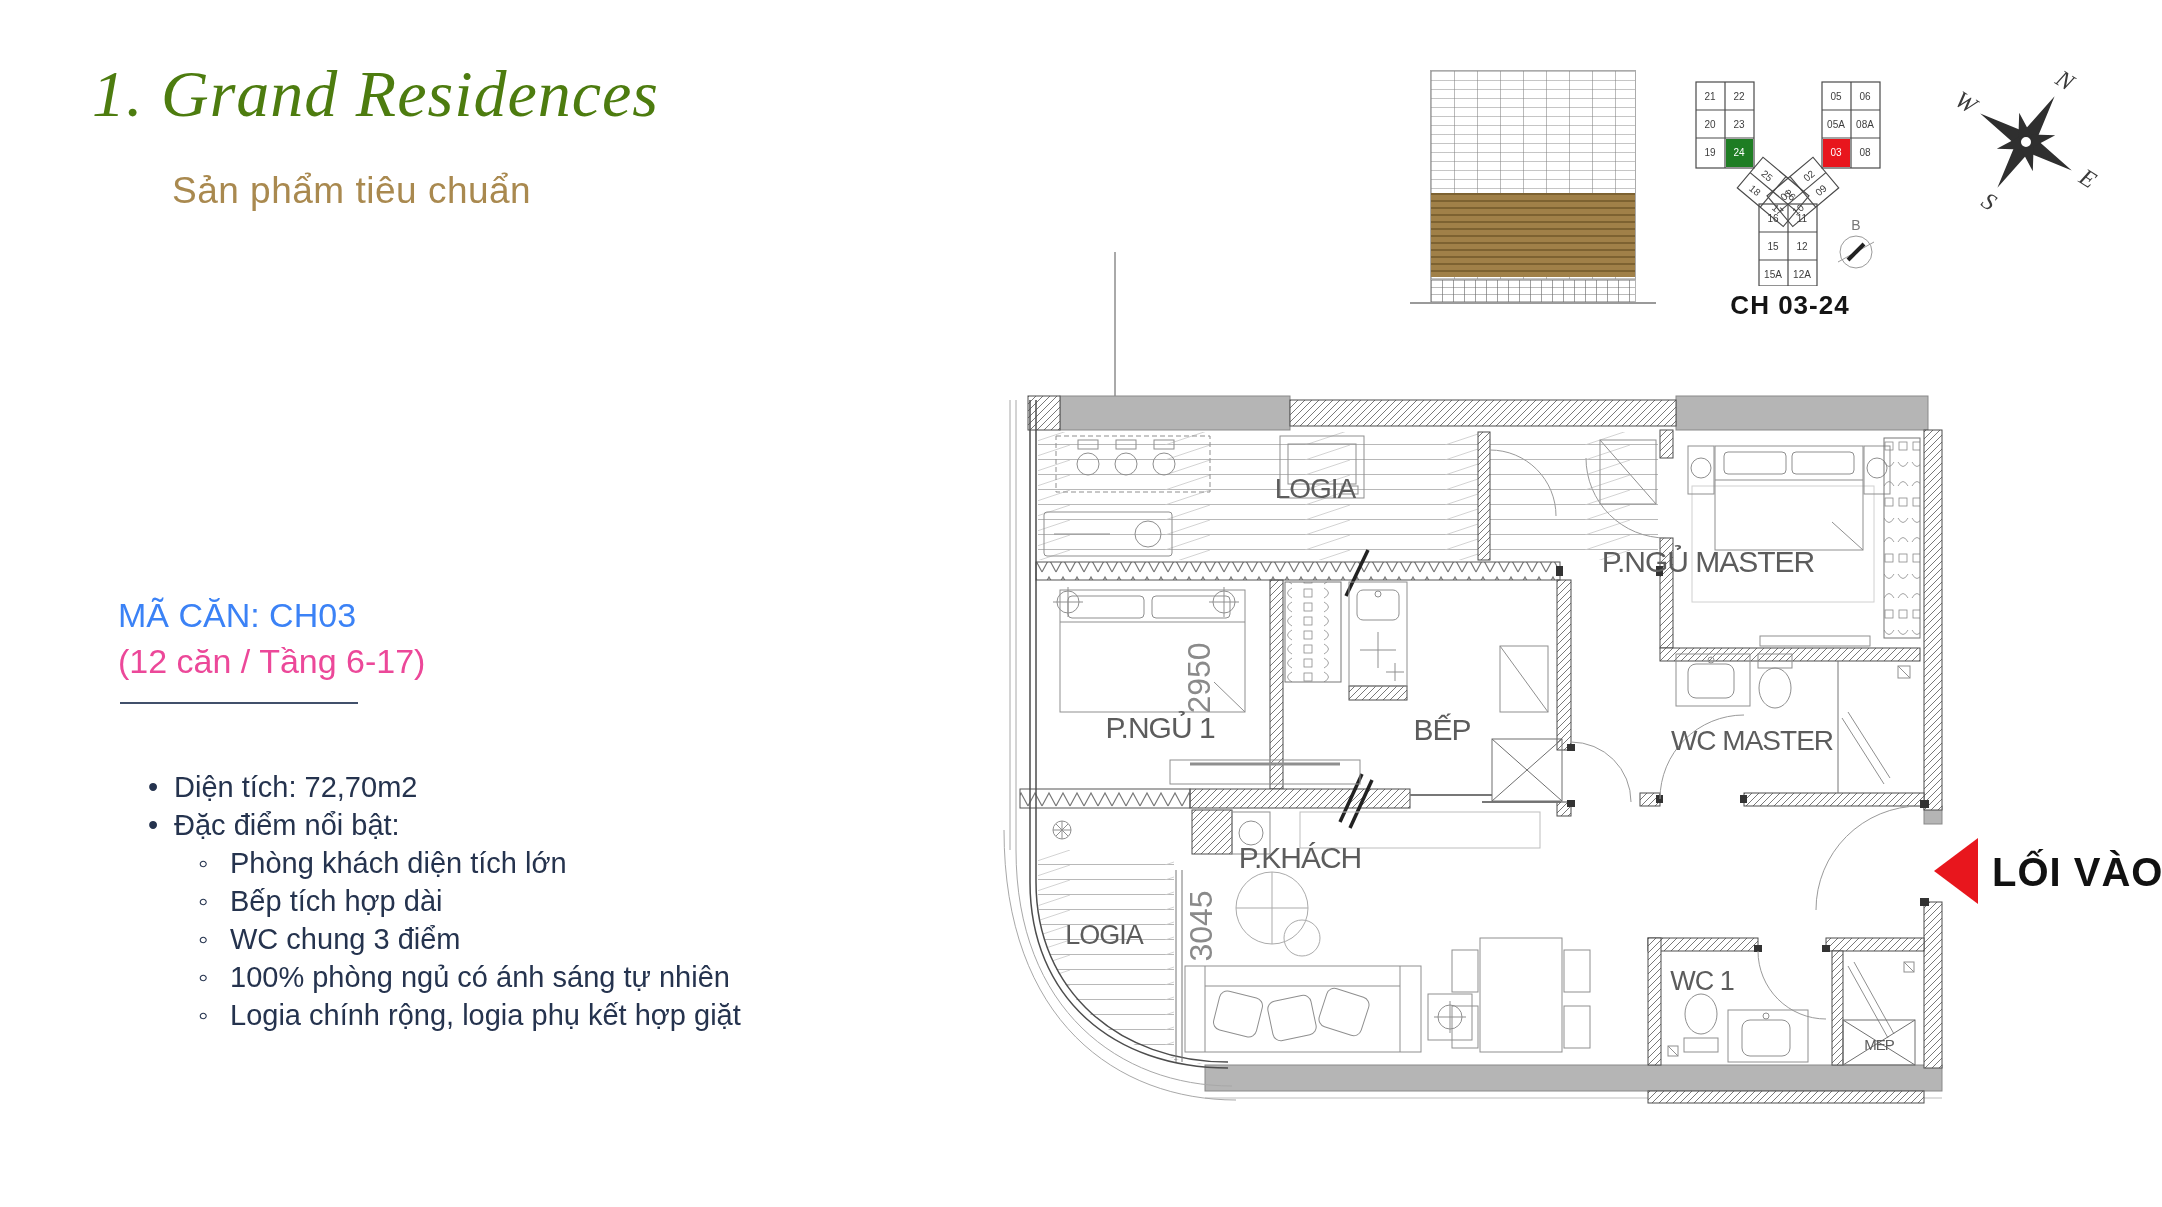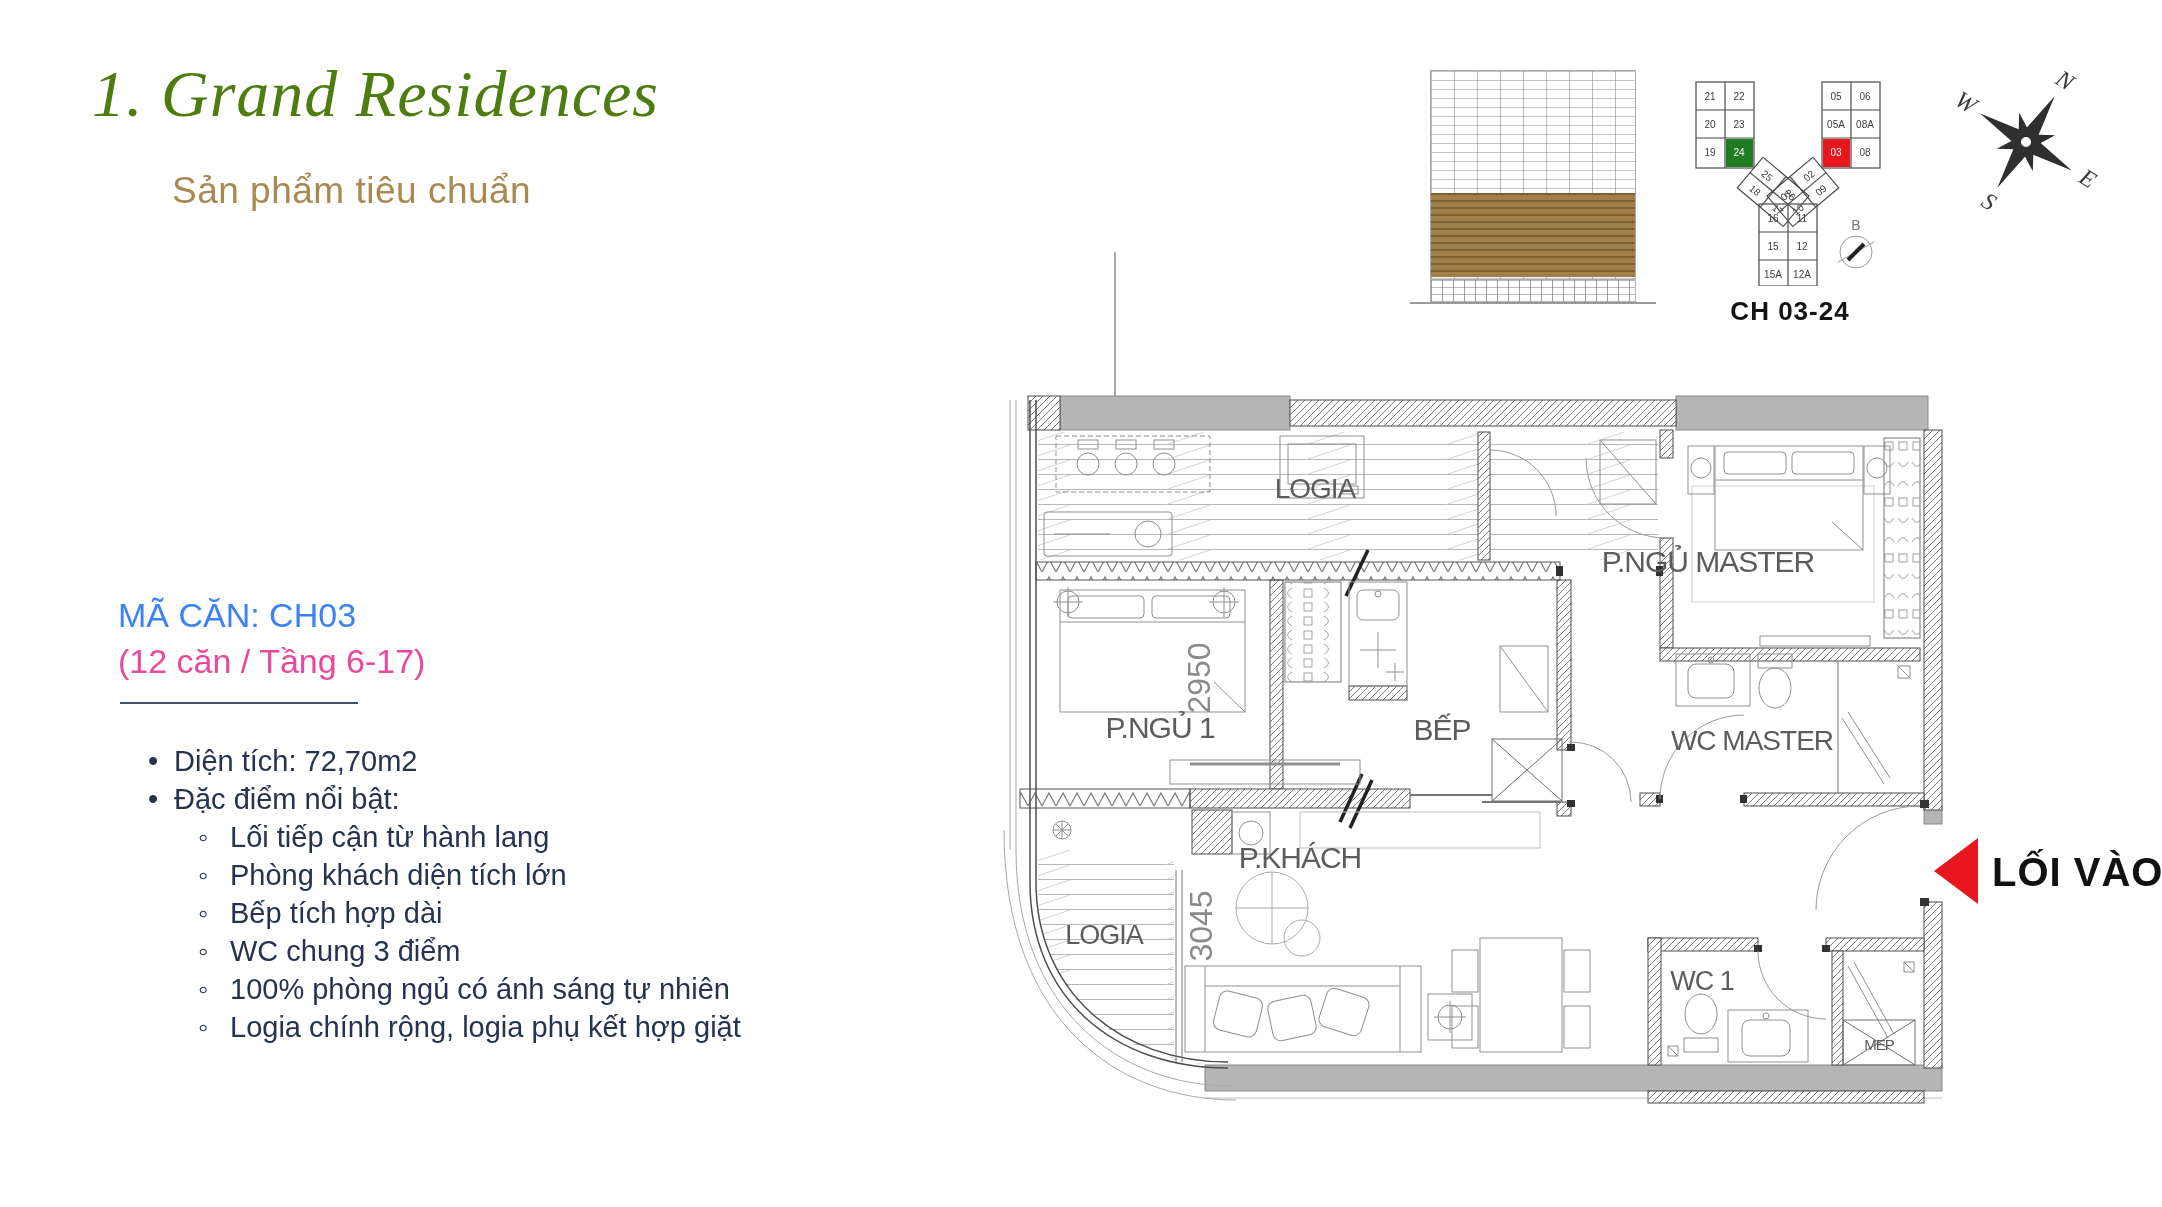--- a/index.html
+++ b/index.html
@@ -5,41 +5,41 @@
   html,body{margin:0;padding:0;}
   body{width:2162px;height:1207px;position:relative;background:#ffffff;overflow:hidden;
        font-family:"Liberation Sans", sans-serif;}
   
   .title{position:absolute;left:92px;top:56px;font-family:"Liberation Serif", serif;
          font-style:italic;font-size:66px;color:#4d7c0f;letter-spacing:1px;white-space:nowrap;}
   .subtitle{position:absolute;left:172px;top:170px;font-size:37px;color:#a9894f;letter-spacing:.5px;}
   .unit-code{position:absolute;left:118px;top:596px;font-size:34px;color:#3b82f6;}
   .unit-avail{position:absolute;left:118px;top:642px;font-size:34px;color:#ec4899;}
   .divider{position:absolute;left:120px;top:702px;width:238px;height:2px;background:#41506b;}
-  .features{position:absolute;left:140px;top:742px;color:#25334e;font-size:29px;line-height:38px;}
+  .features{position:absolute;left:140px;top:768px;color:#25334e;font-size:29px;line-height:38px;}
   .feat{position:relative;padding-left:34px;height:38px;white-space:nowrap;}
   .feat::before{content:"•";position:absolute;left:8px;color:#25334e;}
   .det{position:relative;padding-left:90px;height:38px;white-space:nowrap;}
   .det::before{content:"◦";position:absolute;left:58px;color:#25334e;}
   
   .elev{position:absolute;left:1418px;top:60px;width:230px;height:264px;}
   .facade{position:absolute;left:12px;right:12px;top:10px;bottom:44px;border:1px solid #ababab;
      background:
        repeating-linear-gradient(to right, rgba(130,130,130,.55) 0 1px, transparent 1px 23px),
        repeating-linear-gradient(to bottom, rgba(140,140,140,.5) 0 1px, transparent 1px 9px);}
   .gold-band{position:absolute;left:0;right:0;top:122px;height:84px;
      background:repeating-linear-gradient(to bottom,#7d6231 0 2px,#a08048 2px 7px);}
   .podium{position:absolute;left:12px;right:12px;bottom:22px;height:22px;border-left:1px solid #b5b5b5;border-right:1px solid #b5b5b5;
      background:
        repeating-linear-gradient(to right, rgba(110,110,110,.65) 0 1px, transparent 1px 11px),
        repeating-linear-gradient(to bottom, rgba(140,140,140,.6) 0 1px, transparent 1px 7px);}
   .ground{position:absolute;left:-8px;right:-8px;bottom:20px;height:2px;background:#9a9a9a;}
   
   .keyplan{position:absolute;left:1688px;top:74px;}
-  .keyplan-label{position:absolute;left:1688px;top:296px;width:204px;text-align:center;
+  .keyplan-label{position:absolute;left:1688px;top:290px;width:204px;text-align:center;
      font-size:26px;font-weight:bold;color:#141414;letter-spacing:1px;}
   
   .compass{position:absolute;left:1948px;top:42px;}
   
   .plan{position:absolute;left:1000px;top:250px;}
   text.room{fill:#5c5c5c;font-family:"Liberation Sans",sans-serif;letter-spacing:-1px;}
   text.dim{fill:#8a8a8a;font-family:"Liberation Sans",sans-serif;}
   .entry-label{font-size:40px;font-weight:600;fill:#111;letter-spacing:1px;}
 </style>
 </head>
@@ -48,21 +48,20 @@
 <div class="title">1. Grand Residences</div>
 <div class="subtitle">Sản phẩm tiêu chuẩn</div>
 
 <div class="unit-code">MÃ CĂN: CH03</div>
 <div class="unit-avail">(12 căn / Tầng 6-17)</div>
 <div class="divider"></div>
 
 <div class="features">
   <div class="feat"><span>Diện tích: 72,70m2</span></div>
   <div class="feat"><span>Đặc điểm nổi bật:</span></div>
-  <div class="det"><span>Lối tiếp cận từ hành lang</span></div>
   <div class="det"><span>Phòng khách diện tích lớn</span></div>
   <div class="det"><span>Bếp tích hợp dài</span></div>
   <div class="det"><span>WC chung 3 điểm</span></div>
   <div class="det"><span>100% phòng ngủ có ánh sáng tự nhiên</span></div>
   <div class="det"><span>Logia chính rộng, logia phụ kết hợp giặt</span></div>
 </div>
 
 <div class="elev">
   <div class="facade">
     <div class="gold-band"></div>

